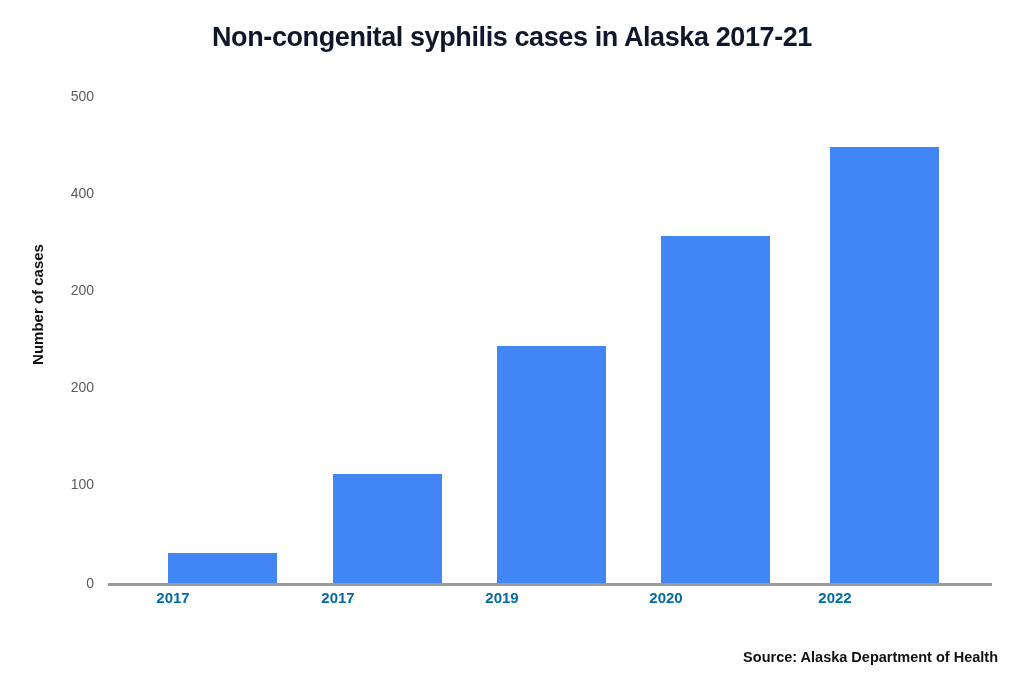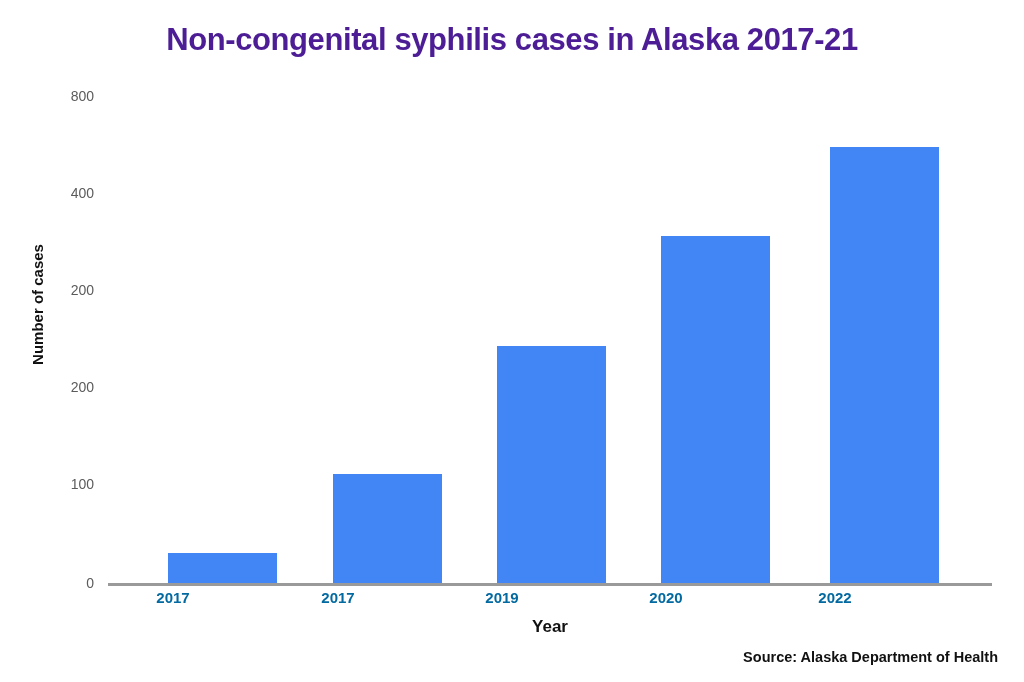--- a/index.html
+++ b/index.html
@@ -22,23 +22,23 @@
     height: 682px;
   }
 
   
   .chart-title {
     position: absolute;
     left: 0;
     top: 22px;
     width: 1024px;
     text-align: center;
-    font-size: 31px;
+    font-size: 27px;
     font-weight: bold;
-    color: #4c1d95;
+    color: #0f172a;
     letter-spacing: -0.4px;
     white-space: nowrap;
   }
 
   .axis-line-x {
     position: absolute;
     left: 108px;
     top: 583px;
     width: 884px;
     height: 3px;
@@ -130,21 +130,21 @@
   }
 </style>
 </head>
 <body>
 
 <div id="chart-root">
 
   <div class="chart-title">Non-congenital syphilis cases in Alaska 2017-21</div>
 
   <div class="ytick-wrap">
-    <div class="ytick" style="top:89px;">800</div>
+    <div class="ytick" style="top:89px;">500</div>
     <div class="ytick" style="top:186px;">400</div>
     <div class="ytick" style="top:283px;">200</div>
     <div class="ytick" style="top:380px;">200</div>
     <div class="ytick" style="top:477px;">100</div>
     <div class="ytick" style="top:576px;">0</div>
   </div>
 
   <div class="yaxis-title">Number of cases</div>
 
   <div class="bars-layer">
@@ -156,17 +156,16 @@
   </div>
 
   <div class="axis-line-x"></div>
 
   <div class="xtick" style="left:103px;">2017</div>
   <div class="xtick" style="left:268px;">2017</div>
   <div class="xtick" style="left:432px;">2019</div>
   <div class="xtick" style="left:596px;">2020</div>
   <div class="xtick" style="left:765px;">2022</div>
 
-  <div class="xaxis-title">Year</div>
 
   <div class="source-note">Source: Alaska Department of Health</div>
 
 </div>
 
 </body></html>

